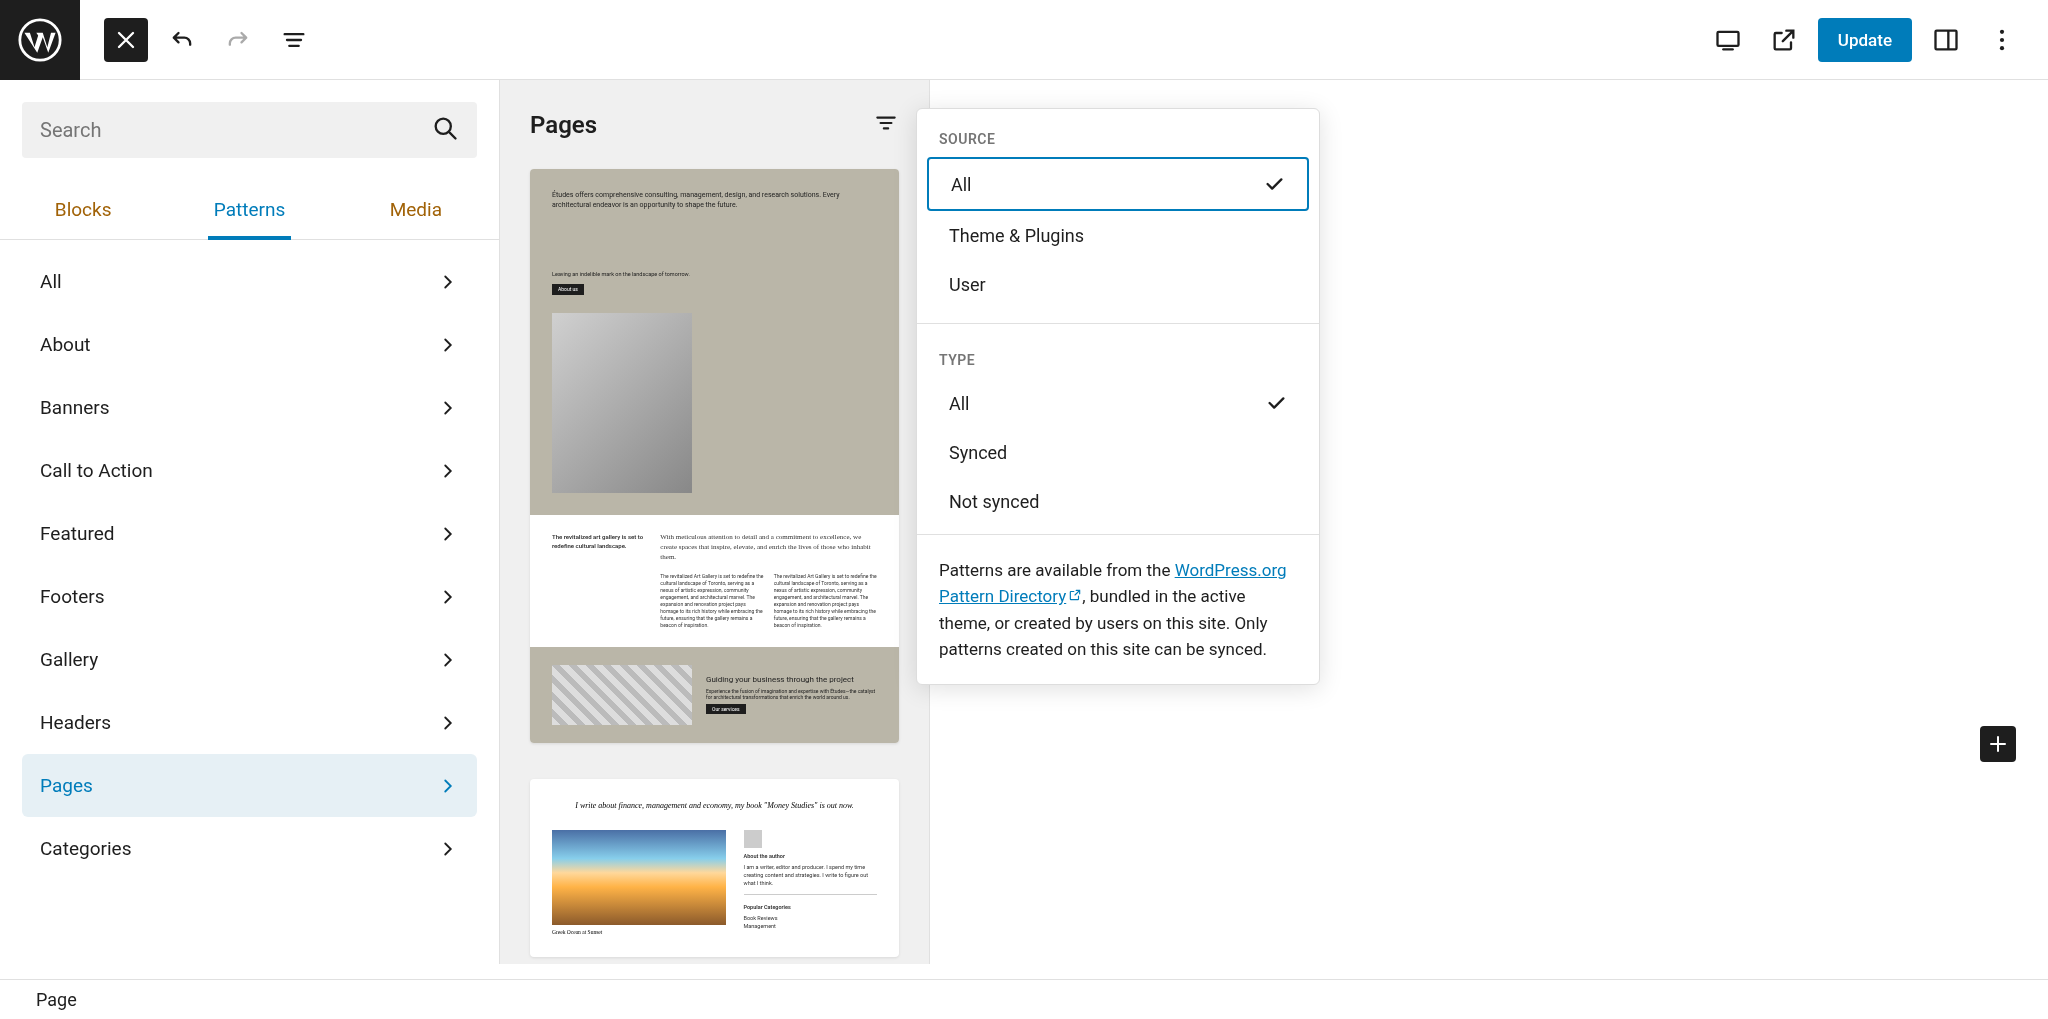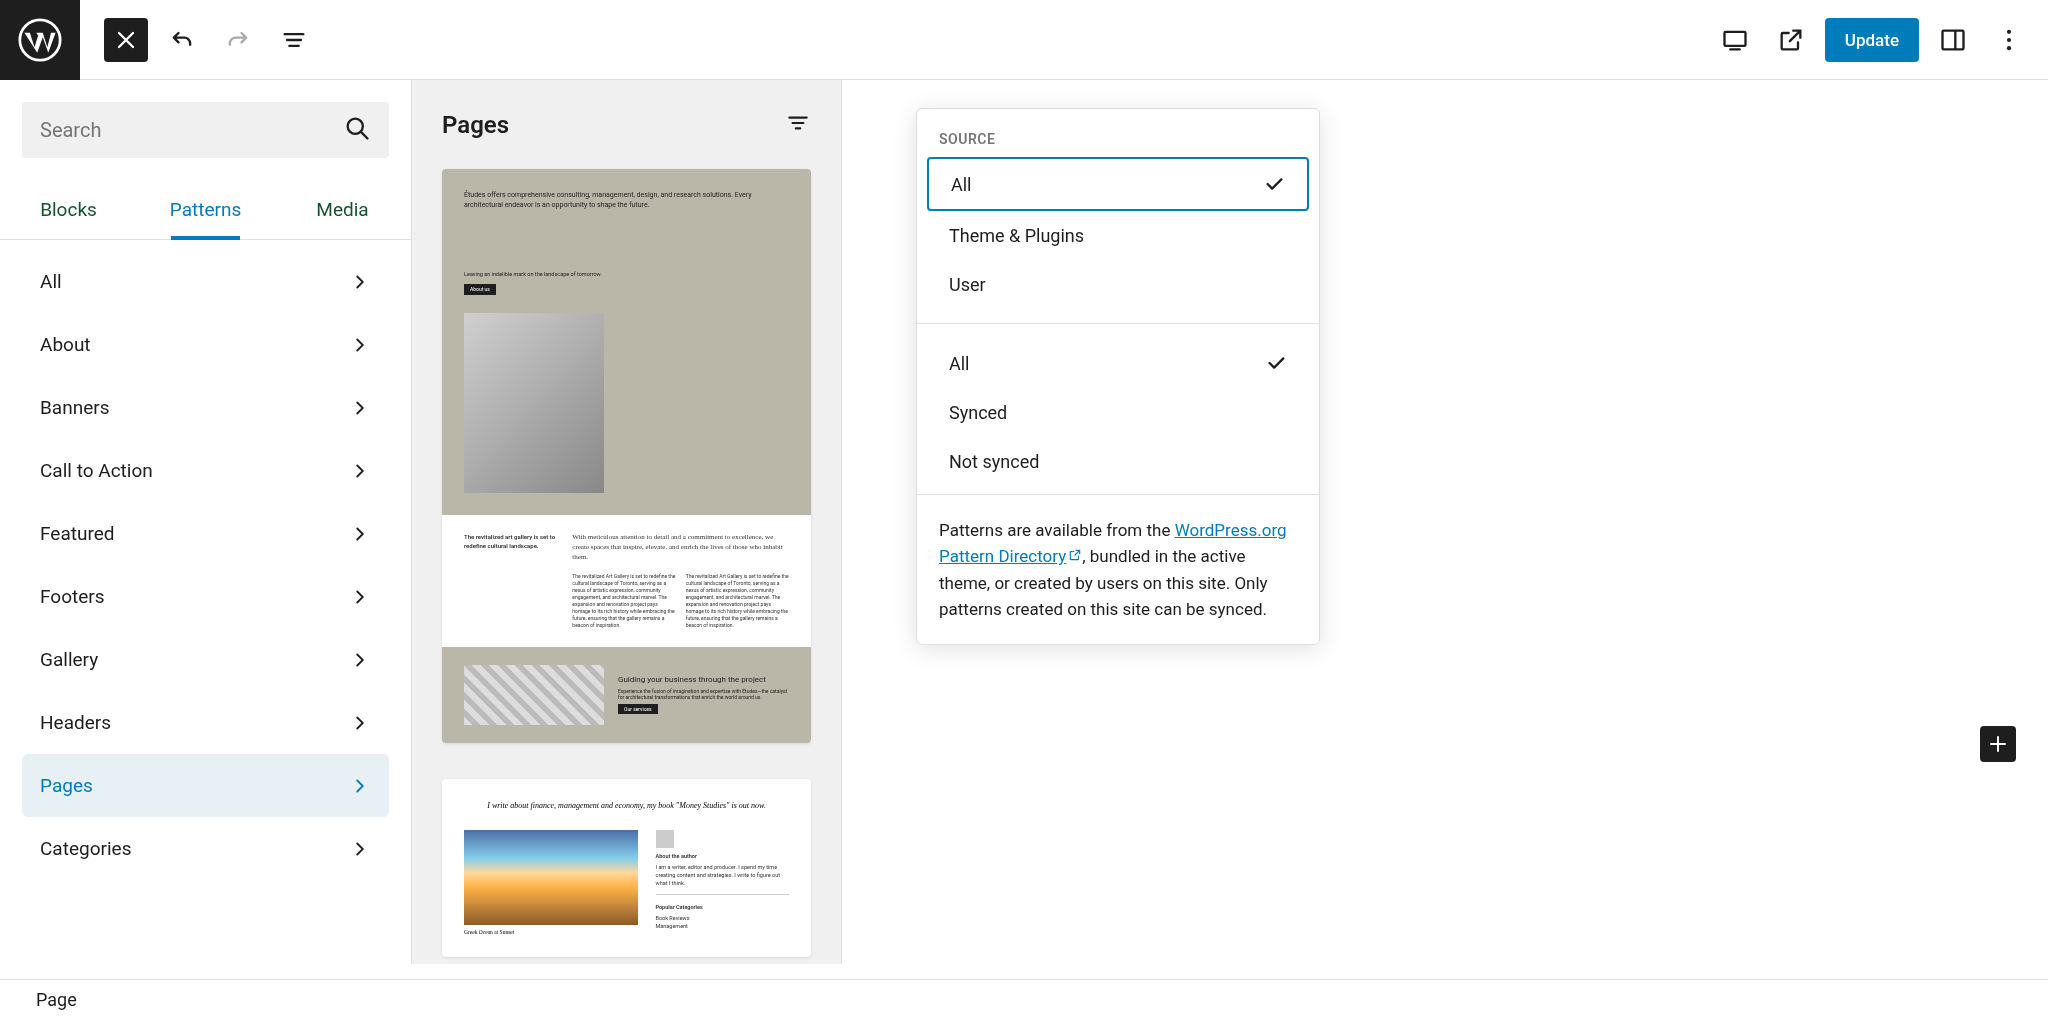--- a/index.html
+++ b/index.html
@@ -2,36 +2,36 @@
 <html><head>
   <meta charset="utf-8">
   <style>
     * { margin: 0; padding: 0; box-sizing: border-box; font-family: -apple-system, BlinkMacSystemFont, "Segoe UI", Roboto, sans-serif; }
     body { background: #fff; width: 2048px; height: 1019px; overflow: hidden; position: relative; }
 
     .toolbar { height: 80px; display: flex; align-items: center; border-bottom: 1px solid #e0e0e0; }
     .wp-logo { width: 80px; height: 80px; background: #1e1e1e; display: flex; align-items: center; justify-content: center; }
     .wp-logo svg { width: 44px; height: 44px; }
     .toolbar-left { display: flex; align-items: center; gap: 12px; padding-left: 24px; }
-    .toolbar-right { margin-left: auto; display: flex; align-items: center; gap: 12px; padding-right: 17px; }
+    .toolbar-right { margin-left: auto; display: flex; align-items: center; gap: 12px; padding-right: 24px; }
     .icon-btn { width: 44px; height: 44px; display: flex; align-items: center; justify-content: center; background: transparent; border: none; border-radius: 4px; cursor: pointer; color: #1e1e1e; }
     .icon-btn.dark { background: #1e1e1e; color: #fff; }
     .icon-btn.disabled { color: #aaa; }
     .icon-btn svg { width: 28px; height: 28px; }
     .update-btn { background: #007cba; color: #fff; border: none; padding: 12px 20px; font-size: 17px; font-weight: 500; border-radius: 4px; cursor: pointer; }
 
     .main { display: flex; height: 884px; }
-    .inserter { width: 412px; border-right: 1px solid #e0e0e0; display: flex; flex-direction: column; }
+    .inserter { width: 500px; border-right: 1px solid #e0e0e0; display: flex; flex-direction: column; }
     .search-wrap { padding: 22px; }
     .search-box { background: #f0f0f0; border-radius: 4px; display: flex; align-items: center; padding: 0 18px; height: 56px; }
     .search-box input { flex: 1; background: transparent; border: none; outline: none; font-size: 20px; color: #666; }
     .search-box svg { width: 28px; height: 28px; color: #1e1e1e; }
 
     .tabs { display: flex; border-bottom: 1px solid #e0e0e0; }
-    .tab { flex: 1; text-align: center; padding: 18px 0; font-size: 19px; color: #14532d; cursor: pointer; position: relative; }
+    .tab { flex: 1; text-align: center; padding: 18px 0; font-size: 19px; color: #a16207; cursor: pointer; position: relative; }
     .tab.active { color: #007cba; }
     .tab.active::after { content: ''; position: absolute; bottom: -1px; left: 25%; right: 25%; height: 4px; background: #007cba; }
 
     .categories { flex: 1; overflow-y: auto; padding: 10px 22px; }
     .cat-item { display: flex; align-items: center; justify-content: space-between; padding: 20px 18px; font-size: 19px; color: #1e1e1e; border-radius: 6px; cursor: pointer; }
     .cat-item.active { background: #e6f0f5; color: #007cba; }
     .cat-item svg { width: 22px; height: 22px; }
 
     .patterns-panel { width: 430px; background: #f0f0f0; border-right: 1px solid #e0e0e0; padding: 30px; position: relative; }
     .panel-head { display: flex; align-items: center; justify-content: space-between; margin-bottom: 30px; }
@@ -295,20 +295,21 @@
     </div>
     <div class="pop-item">
         <span>Theme &amp; Plugins</span>
       </div>
     <div class="pop-item">
         <span>User</span>
       </div>
   </div>
   <div class="pop-divider"></div>
   <div class="pop-section">
+    <div class="pop-label">TYPE</div>
     <div class="pop-item">
       <span>All</span>
       <svg viewBox="0 0 24 24">
           <path d="M5 12l5 5L20 7" stroke="currentColor" stroke-width="2.5" fill="none" stroke-linecap="round" stroke-linejoin="round"></path>
         </svg>
     </div>
     <div class="pop-item">
         <span>Synced</span>
       </div>
     <div class="pop-item">

